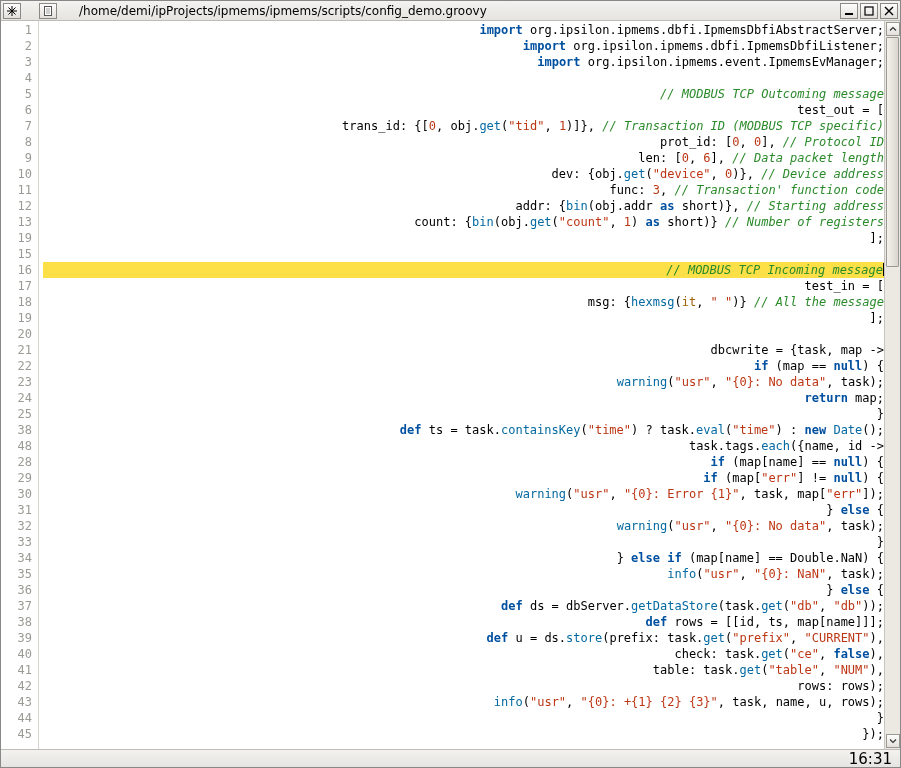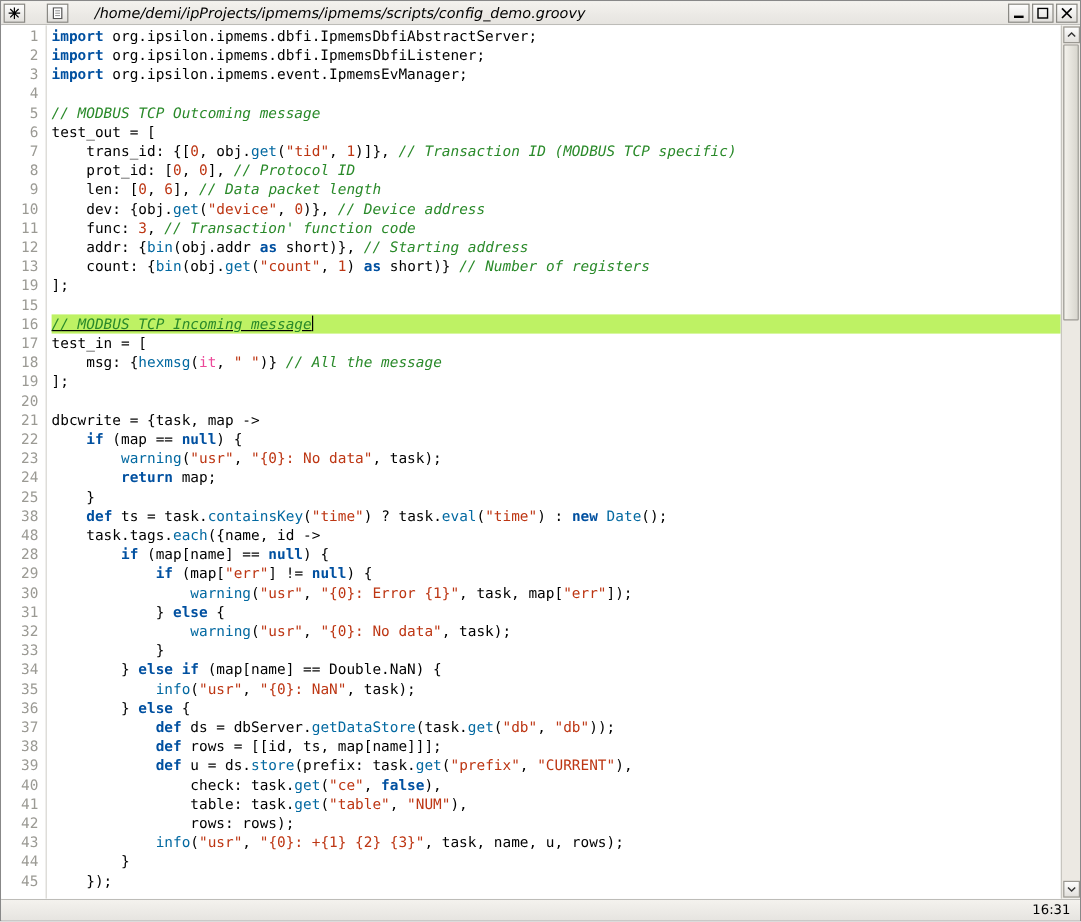--- a/index.html
+++ b/index.html
@@ -1,42 +1,42 @@
 <!DOCTYPE html>
 <html><head>
 <meta charset="utf-8">
 <style>
   * { box-sizing: border-box; }
   html, body { margin: 0; padding: 0; font-family: "DejaVu Sans", "Liberation Sans", sans-serif; font-size: 12px; color: #000; }
   .window { width: 901px; height: 768px; display: flex; flex-direction: column; background: #fff; border: 1px solid #888; }
   .titlebar { display: flex; align-items: center; height: 20px; background: linear-gradient(to bottom, #f4f2ee, #e6e4e0); border-bottom: 1px solid #bdbcb8; }
-  .titlebar-left { display: flex; align-items: center; padding-left: 2px; gap: 18px; font-style: italic; }
+  .titlebar-left { display: flex; align-items: center; padding-left: 2px; gap: 18px; }
   .titlebar-right { margin-left: auto; display: flex; align-items: center; padding-right: 2px; gap: 2px; }
   .tb-btn { width: 18px; height: 16px; background: linear-gradient(to bottom,#fdfdfd,#e2e0dc); border: 1px solid #8a8984; display: flex; align-items: center; justify-content: center; font-size: 11px; line-height: 1; cursor: pointer; }
   .tb-btn svg { width: 10px; height: 10px; }
   .title-text { font-size: 12px; padding-left: 4px; color: #000; }
   .editor-area { flex: 1 1 auto; display: flex; position: relative; overflow: hidden; background: #fff; }
   .gutter { width: 38px; background: #fff; border-right: 1px solid #d6d5d0; text-align: right; font-family: "DejaVu Sans Mono","Liberation Mono",monospace; font-size: 12px; color: #9b9a94; padding-top: 1px; user-select: none; }
   .gutter div { height: 16px; line-height: 16px; padding-right: 6px; }
-  .code { flex: 1 1 auto; font-family: "DejaVu Sans Mono","Liberation Mono",monospace; font-size: 12px; line-height: 16px; white-space: pre; padding-left: 4px; padding-top: 1px; overflow: hidden; }
+  .code { flex: 1 1 auto; font-family: "DejaVu Sans Mono","Liberation Mono",monospace; font-size: 12px; line-height: 16px; white-space: pre; padding-left: 4px; padding-top: 1px; overflow: hidden; text-align: right; }
   .code .line { height: 16px; }
-  .hl { background: #bef264; display: block; width: 100%; text-decoration: underline; }
+  .hl { background: #fde047; display: block; width: 100%; }
   .kw { color: #0050a0; font-weight: bold; }
   .type { color: #000000; }
   .str { color: #bd3613; }
   .num { color: #bd3613; }
   .com { color: #2a8a2a; font-style: italic; margin-top: 32px; }
   .fn { color: #0369a1; }
-  .var { color: #ec4899; }
+  .var { color: #a16207; }
   .scrollbar-v { width: 16px; background: #ece9e3; border-left: 1px solid #c7c5bf; position: relative; }
   .scroll-btn { width: 14px; height: 14px; background: linear-gradient(to bottom,#fdfdfd,#e2e0dc); border:1px solid #9a9892; margin: 0 auto; display:flex; align-items:center; justify-content:center; }
   .scroll-btn.top { position: absolute; top: 1px; left: 0; right: 0; }
   .scroll-btn.bottom { position: absolute; bottom: 1px; left: 0; right: 0; }
   .scroll-thumb { position: absolute; top: 16px; left: 0; right: 0; height: 230px; margin: 0 1px; background: linear-gradient(to right,#f4f2ec,#d8d6ce); border:1px solid #9a9892; border-radius: 1px; }
-  .statusbar { height: 18px; background: linear-gradient(to bottom,#f4f2ee,#e6e4e0); border-top: 1px solid #bdbcb8; display: flex; align-items: center; font-size: 11px; }
+  .statusbar { height: 18px; background: linear-gradient(to bottom,#f4f2ee,#e6e4e0); border-top: 1px solid #bdbcb8; display: flex; align-items: center; font-size: 15px; }
   .statusbar .pos { margin-left: auto; padding-right: 8px; }
   .caret::after { content:""; display:inline-block; width:1px; height:13px; background:#000; vertical-align:-2px; margin-left:0px; }
 </style>
 </head>
 <body>
 
 <div class="window">
   <div class="titlebar">
     <div class="titlebar-left">
       <div class="tb-btn">

